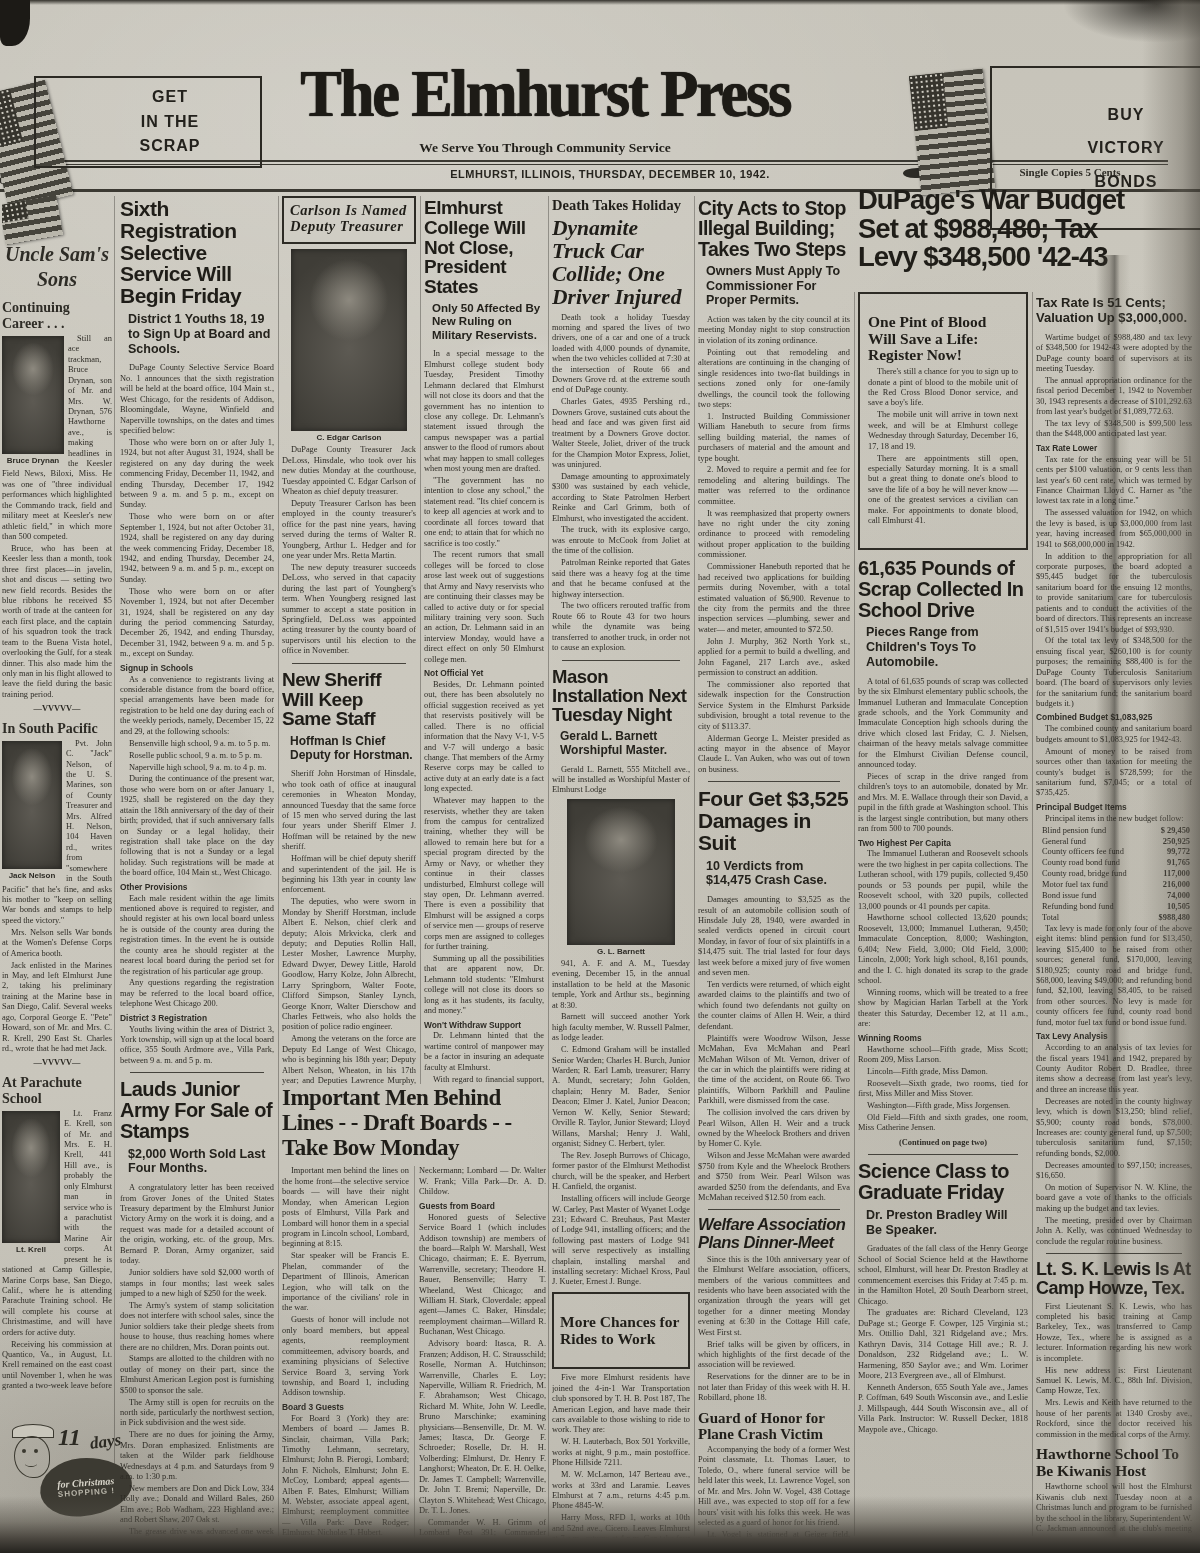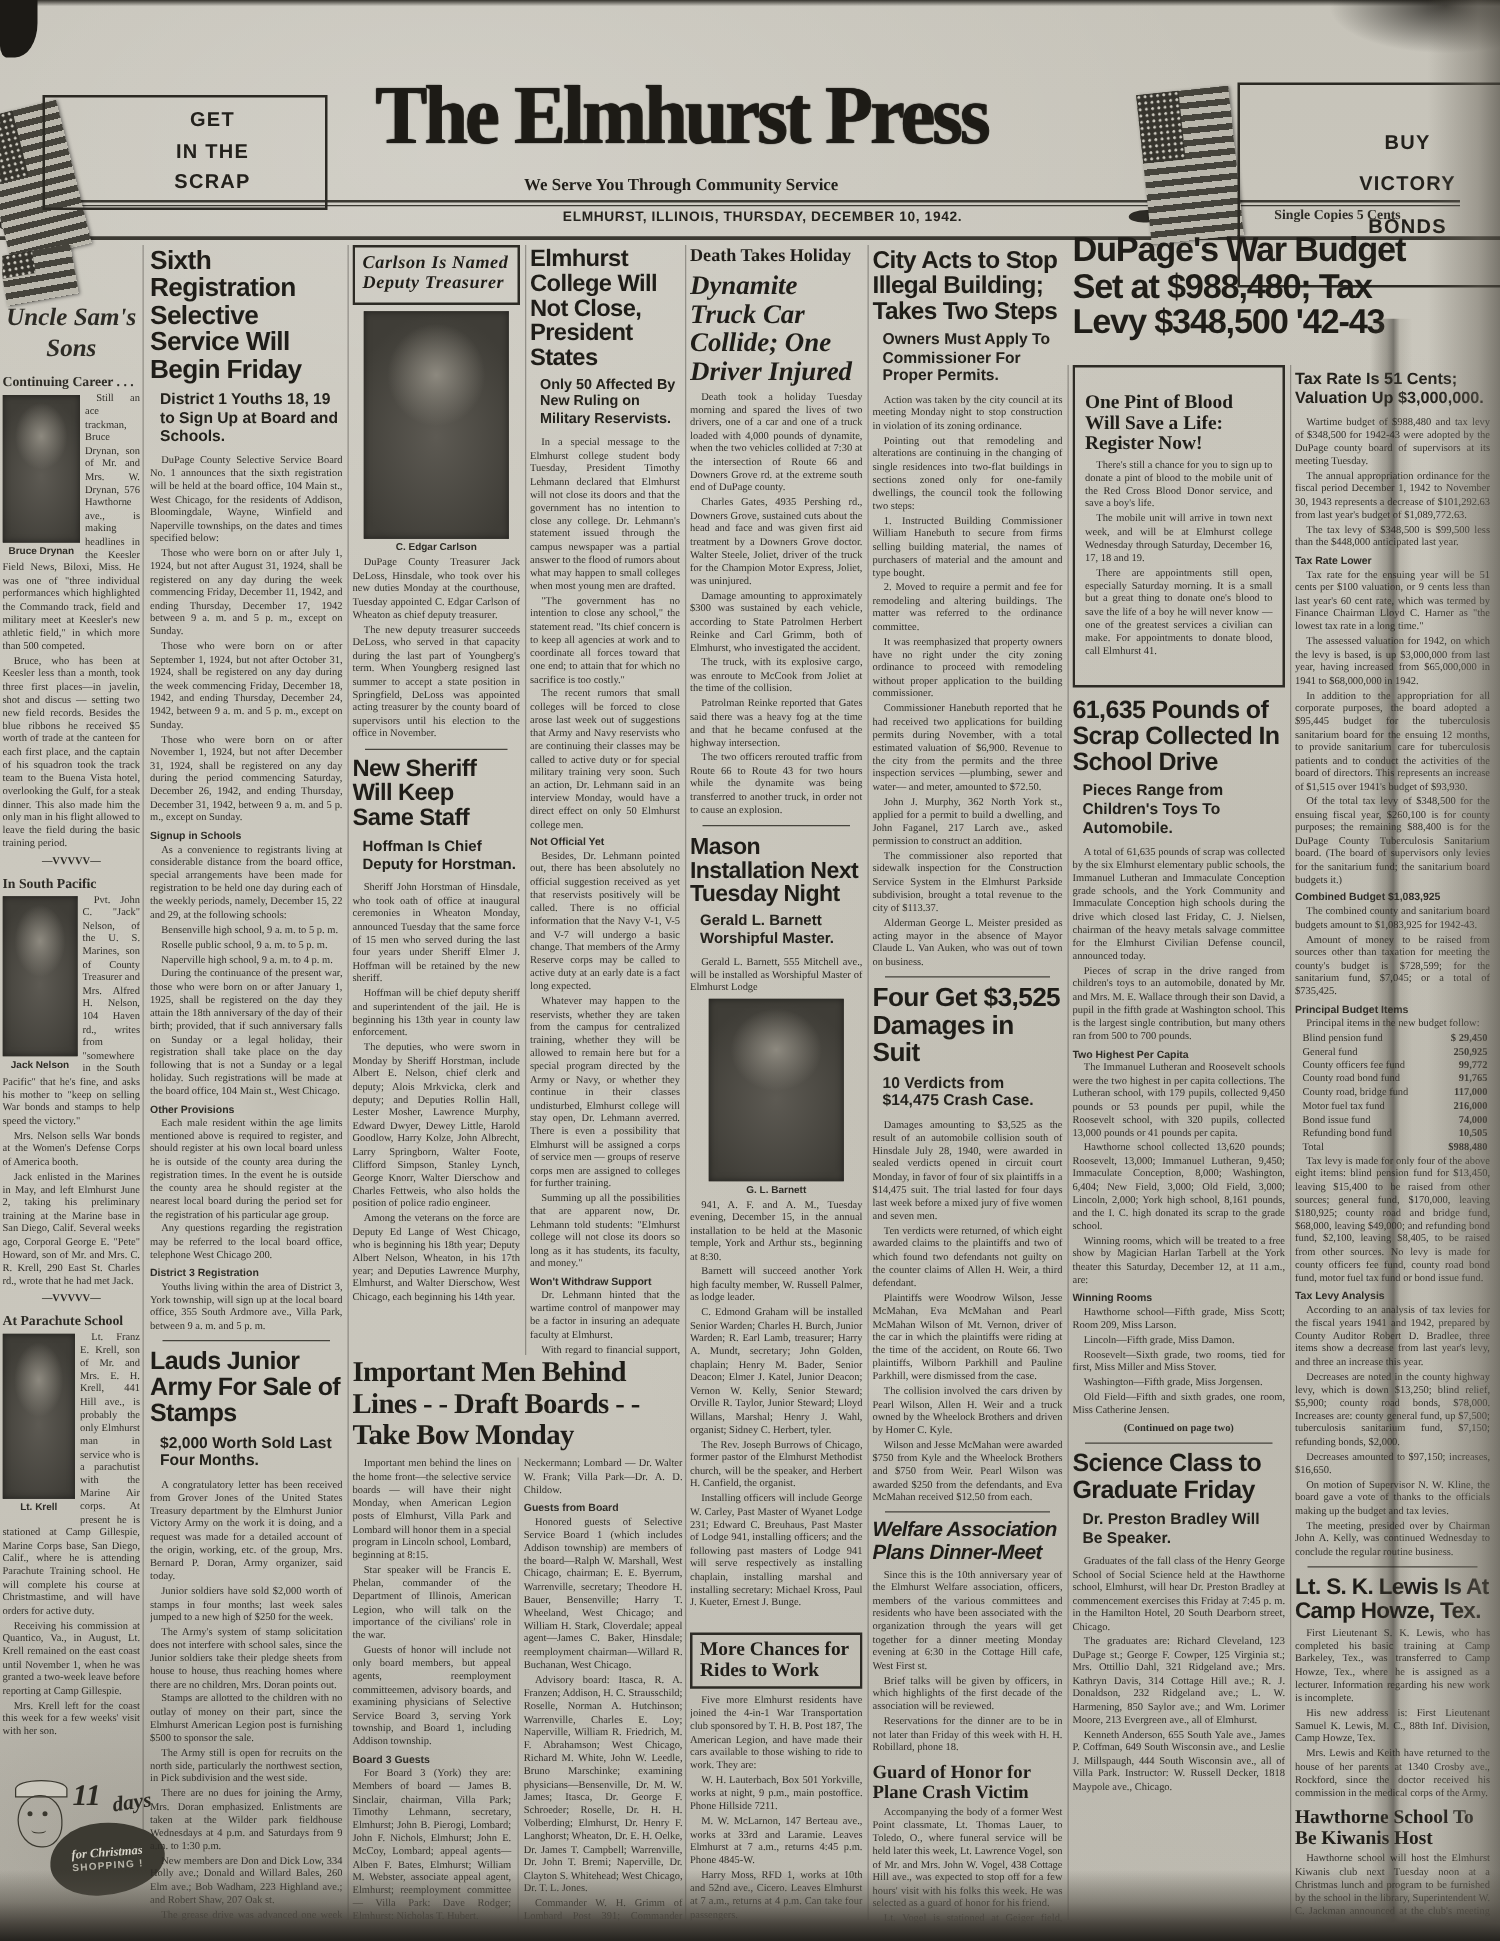--- a/index.html
+++ b/index.html
@@ -77,21 +77,21 @@
   .face:after{content:"";position:absolute;left:10px;top:24px;width:12px;height:5px;border-bottom:1.5px solid #3a382f;border-radius:50%;}
   .hat{position:absolute;left:6px;top:28px;width:40px;height:12px;border:1.5px solid #3a382f;border-radius:50% 50% 0 0;background:#c9c6bb;}
   .c-num{position:absolute;left:52px;top:28px;font-family:"Liberation Serif",serif;font-weight:bold;font-size:24px;font-style:italic;color:#2c2a23;}
   .c-days{position:absolute;left:84px;top:36px;font-family:"Liberation Serif",serif;font-weight:bold;font-size:17px;font-style:italic;transform:rotate(-8deg);color:#2c2a23;}
   .c-blob{position:absolute;left:34px;top:62px;width:92px;height:58px;background:#3c3a32;border-radius:46% 54% 58% 42%/55% 48% 52% 45%;transform:rotate(-4deg);
     display:flex;flex-direction:column;align-items:center;justify-content:center;color:#d8d5ca;}
   .c-blob .l1{font-style:italic;font-weight:bold;font-size:10px;font-family:"Liberation Serif",serif;}
   .c-blob .l2{font-family:"Liberation Sans",sans-serif;font-weight:bold;font-size:8px;letter-spacing:1px;color:#b9b6aa;}
   .uncle-flag{position:relative;width:58px;height:40px;float:left;margin:4px 6px 2px 0;transform:rotate(-10deg);}
   .uncle-title{font-family:"Liberation Serif",serif;font-weight:bold;font-style:italic;font-size:20px;line-height:1.25;text-align:center;margin:2px 0 6px;}
-  .sec-head{font-family:"Liberation Serif",serif;font-weight:bold;font-size:11px;margin:2px 0 2px;}
+  .sec-head{font-family:"Liberation Serif",serif;font-weight:bold;font-size:14px;margin:2px 0 2px;}
 </style>
 </head>
 <body>
 
 <div class="page">
 
   <div class="artifact top-edge"></div>
   <div class="artifact tl-blob"></div>
   <div class="artifact tr-smudge"></div>
   <div class="artifact stain1"></div>
@@ -229,20 +229,21 @@
   <div class="col" style="left:282px;top:196px;width:134px;height:890px">
     <div class="boxed" style="padding:5px 6px;margin-bottom:5px">
       <div class="h-serif" style="font-style:italic;font-size:14.5px;letter-spacing:.5px">Carlson Is Named Deputy Treasurer</div>
     </div>
     <div class="ph-center" style="width:116px">
       <div class="photo" style="width:116px;height:182px"></div>
       <div class="cap">C. Edgar Carlson</div>
     </div>
     <div>
         <p>DuPage County Treasurer Jack DeLoss, Hinsdale, who took over his new duties Monday at the courthouse, Tuesday appointed C. Edgar Carlson of Wheaton as chief deputy treasurer.</p>
+        <p>Deputy Treasurer Carlson has been employed in the county treasurer's office for the past nine years, having served during the terms of Walter R. Youngberg, Arthur L. Hedger and for one year under Mrs. Retta Martin.</p>
         <p>The new deputy treasurer succeeds DeLoss, who served in that capacity during the last part of Youngberg's term. When Youngberg resigned last summer to accept a state position in Springfield, DeLoss was appointed acting treasurer by the county board of supervisors until his election to the office in November.</p>
       </div>
     <hr class="art-rule">
     <h2 class="h-sans" style="font-size:19px">New Sheriff Will Keep Same Staff</h2>
     <div class="dek" style="font-size:12px">Hoffman Is Chief Deputy for Horstman.</div>
     <div>
         <p>Sheriff John Horstman of Hinsdale, who took oath of office at inaugural ceremonies in Wheaton Monday, announced Tuesday that the same force of 15 men who served during the last four years under Sheriff Elmer J. Hoffman will be retained by the new sheriff.</p>
         <p>Hoffman will be chief deputy sheriff and superintendent of the jail. He is beginning his 13th year in county law enforcement.</p>
         <p>The deputies, who were sworn in Monday by Sheriff Horstman, include Albert E. Nelson, chief clerk and deputy; Alois Mrkvicka, clerk and deputy; and Deputies Rollin Hall, Lester Mosher, Lawrence Murphy, Edward Dwyer, Dewey Little, Harold Goodlow, Harry Kolze, John Albrecht, Larry Springborn, Walter Foote, Clifford Simpson, Stanley Lynch, George Knorr, Walter Dierschow and Charles Fettweis, who also holds the position of police radio engineer.</p>
         <p>Among the veterans on the force are Deputy Ed Lange of West Chicago, who is beginning his 18th year; Deputy Albert Nelson, Wheaton, in his 17th year; and Deputies Lawrence Murphy, Elmhurst, and Walter Dierschow, West Chicago, each beginning his 14th year.</p>
@@ -303,21 +304,21 @@
       <div class="photo" style="width:108px;height:146px"></div>
       <div class="cap">G. L. Barnett</div>
     </div>
     <div>
         <p>941, A. F. and A. M., Tuesday evening, December 15, in the annual installation to be held at the Masonic temple, York and Arthur sts., beginning at 8:30.</p>
         <p>Barnett will succeed another York high faculty member, W. Russell Palmer, as lodge leader.</p>
         <p>C. Edmond Graham will be installed Senior Warden; Charles H. Burch, Junior Warden; R. Earl Lamb, treasurer; Harry A. Mundt, secretary; John Golden, chaplain; Henry M. Bader, Senior Deacon; Elmer J. Katel, Junior Deacon; Vernon W. Kelly, Senior Steward; Orville R. Taylor, Junior Steward; Lloyd Willans, Marshal; Henry J. Wahl, organist; Sidney C. Herbert, tyler.</p>
         <p>The Rev. Joseph Burrows of Chicago, former pastor of the Elmhurst Methodist church, will be the speaker, and Herbert H. Canfield, the organist.</p>
         <p>Installing officers will include George W. Carley, Past Master of Wyanet Lodge 231; Edward C. Breuhaus, Past Master of Lodge 941, installing officers; and the following past masters of Lodge 941 will serve respectively as installing chaplain, installing marshal and installing secretary: Michael Kross, Paul J. Kueter, Ernest J. Bunge.</p>
       </div>
-    <div class="boxed" style="padding:4px 6px;margin:18px 0 4px">
+    <div class="boxed" style="padding:20px 6px;margin:4px 0 4px">
       <div class="h-serif" style="font-size:15.5px;margin:0">More Chances for Rides to Work</div>
     </div>
     <div>
         <p>Five more Elmhurst residents have joined the 4-in-1 War Transportation club sponsored by T. H. B. Post 187, The American Legion, and have made their cars available to those wishing to ride to work. They are:</p>
         <p>W. H. Lauterbach, Box 501 Yorkville, works at night, 9 p.m., main postoffice. Phone Hillside 7211.</p>
         <p>M. W. McLarnon, 147 Berteau ave., works at 33rd and Laramie. Leaves Elmhurst at 7 a.m., returns 4:45 p.m. Phone 4845-W.</p>
         <p>Harry Moss, RFD 1, works at 10th and 52nd ave., Cicero. Leaves Elmhurst at 7 a.m., returns at 4 p.m. Can take four passengers.</p>
         <p>E. A. Nordstedt, 611 Cottage ave., works at Buick plant. Leaves Elmhurst at 3:30 p.m., returns at 12 p.m. Phone 2761.</p>
       </div>
   </div>

